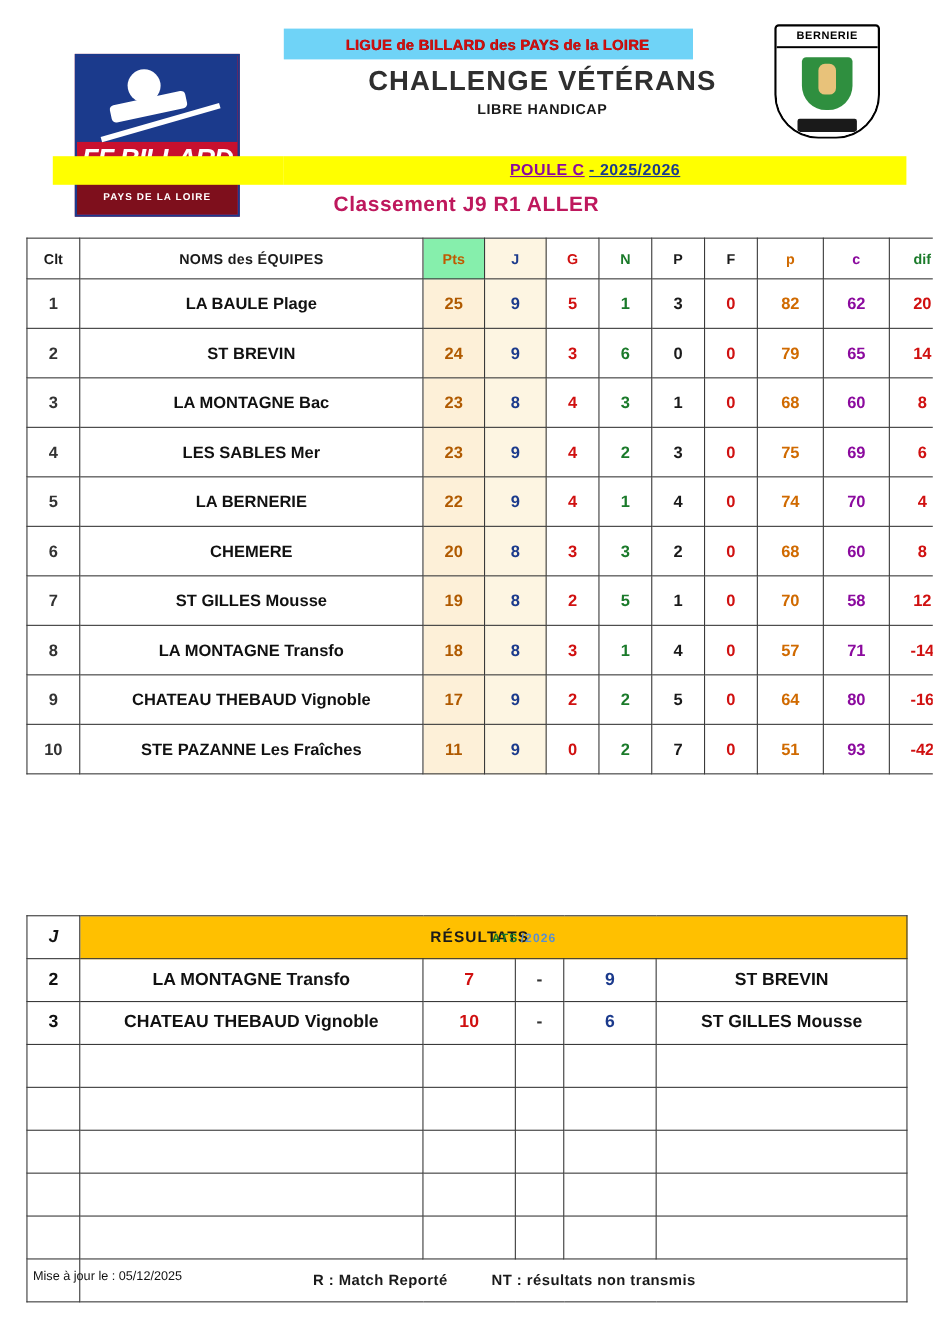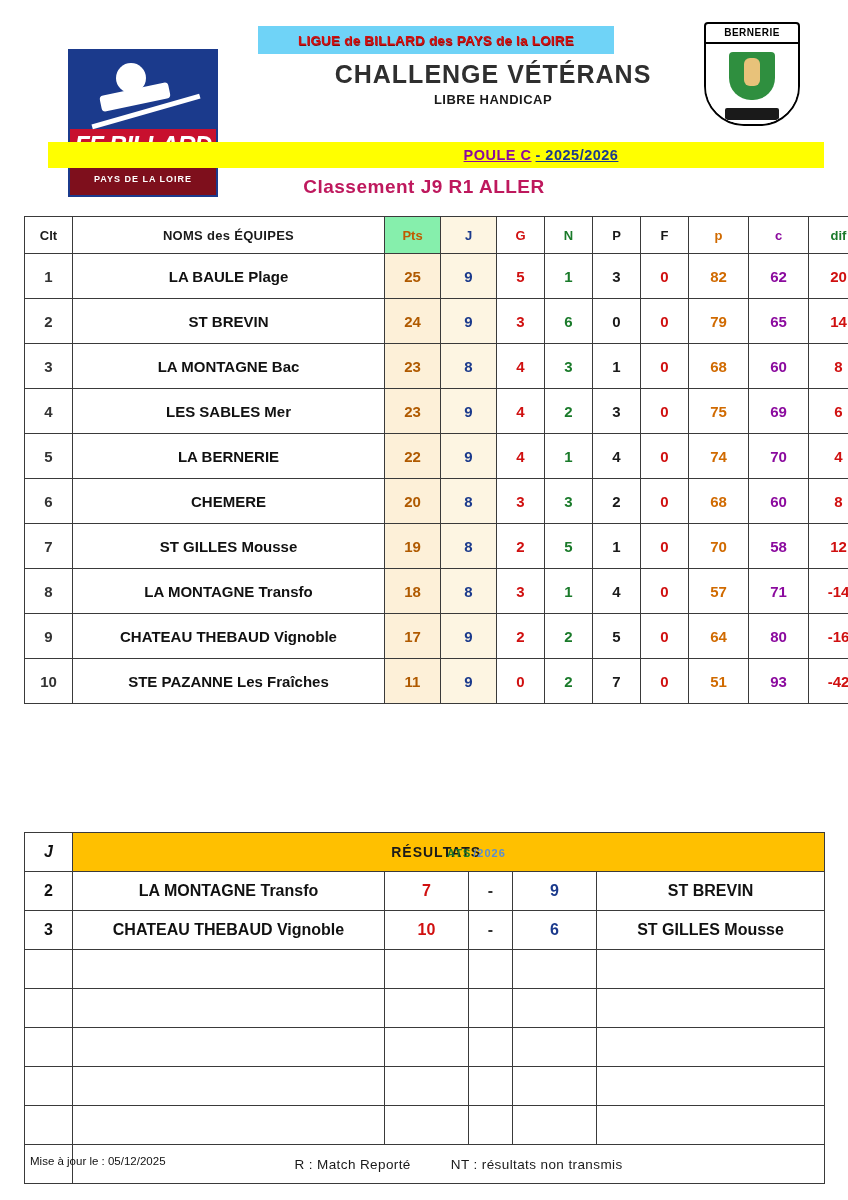--- a/index.html
+++ b/index.html
@@ -102,20 +102,21 @@
   .ligue-band {
     position: absolute;
     left: 234px;
     top: 26px;
     width: 356px;
     height: 28px;
     background: #6fd3f7;
     display: flex;
     align-items: center;
     justify-content: center;
+    padding-left: 16px;
   }
   .ligue-band span {
     font-size: 13.5px;
     font-weight: bold;
     color: #d01010;
     letter-spacing: 0.2px;
     text-shadow: 0.5px 0.5px 0 #8a0b0b;
   }
 
   .challenge-title {
@@ -370,21 +371,21 @@
   td.away { font-size: 16px; color: #111111; }
   td.s1 { color: #d01010; font-size: 17px; }
   td.s2 { color: #1b3a8c; font-size: 17px; }
   td.dash { color: #333333; font-size: 16px; }
   .empty-row td { height: 38px; }
   .legend-row td {
     height: 34px;
   }
   .legend-text {
     font-size: 13.5px;
-    font-weight: normal;
+    font-weight: bold;
     color: #1a1a1a;
     letter-spacing: 0.4px;
     padding-left: 20px;
   }
   .legend-text .sp { display: inline-block; width: 40px; }
 
   .footer-update {
     position: absolute;
     left: 30px;
     top: 1155px;

